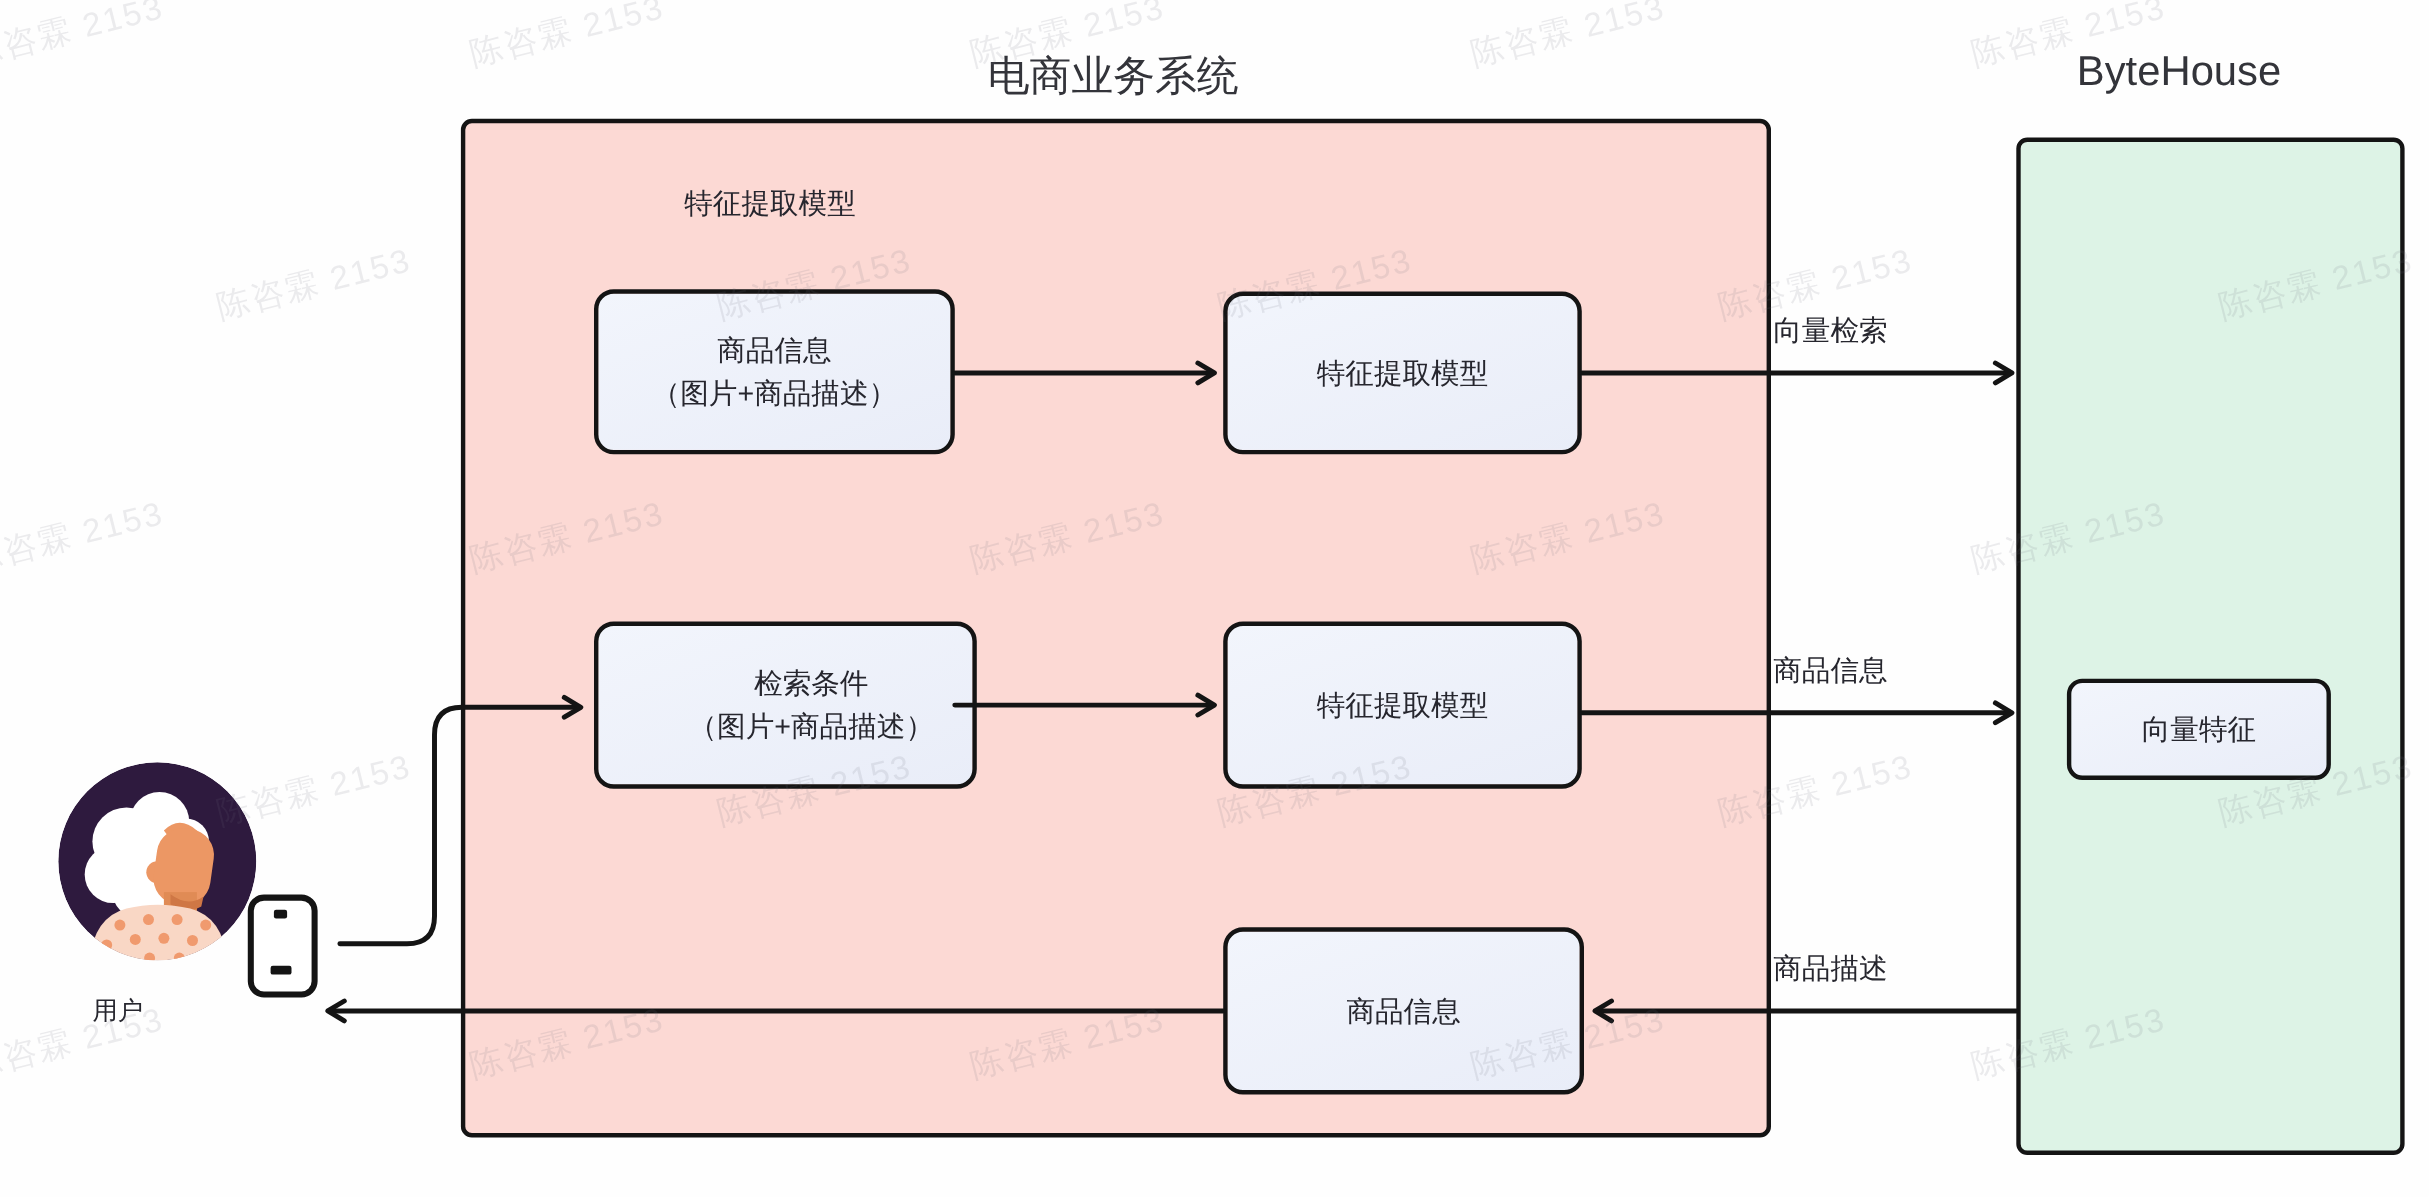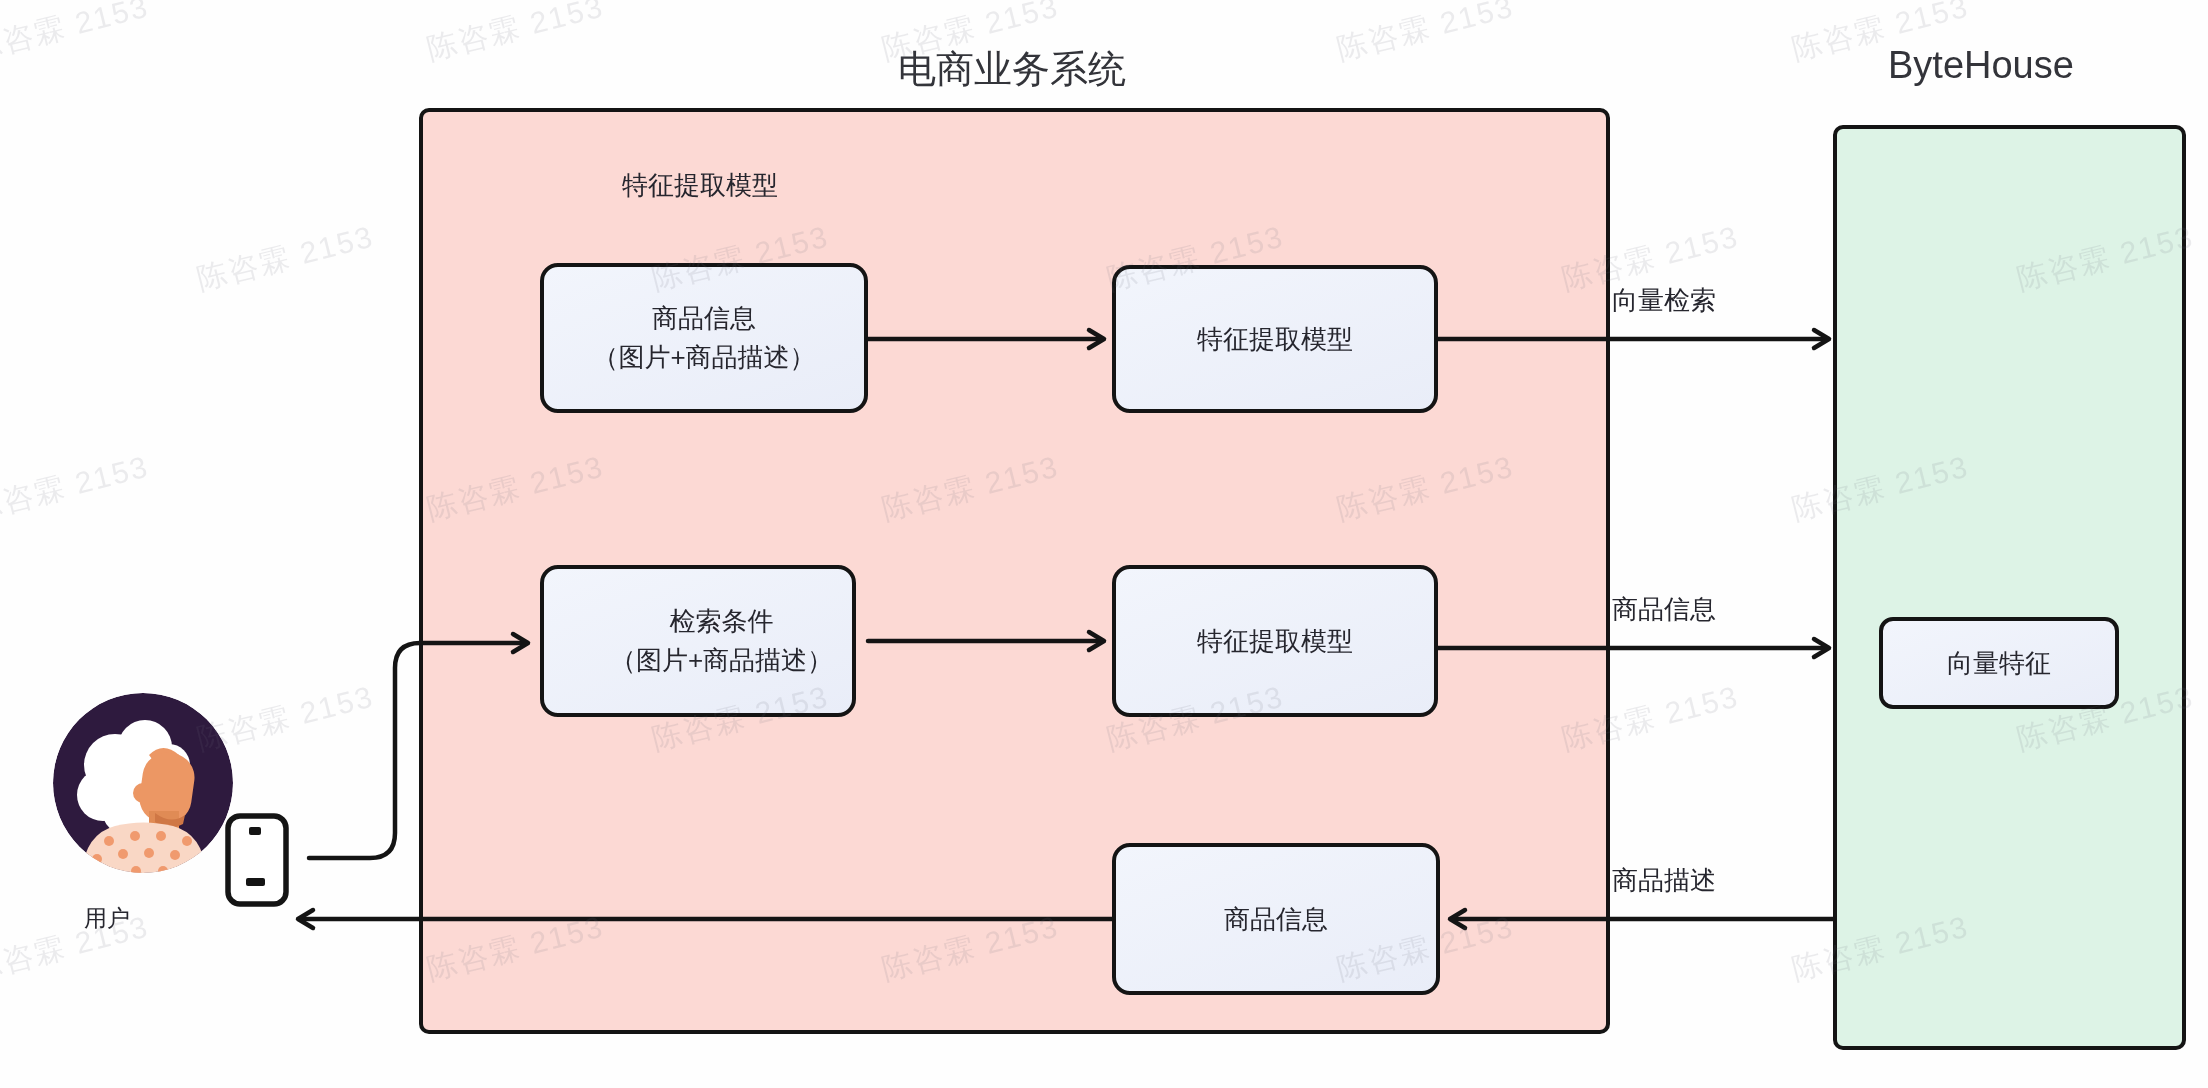--- a/index.html
+++ b/index.html
@@ -43,21 +43,21 @@
 
   <div class="label" style="left:622px;top:168px;">特征提取模型</div>
 
   <div class="node" style="left:540px;top:263px;width:328px;height:150px;">
     <span>商品信息</span>
     <span>（图片+商品描述）</span>
   </div>
   <div class="node" style="left:1112px;top:265px;width:326px;height:148px;">
     <span>特征提取模型</span>
   </div>
-  <div class="node" style="left:540px;top:565px;width:316px;height:152px;padding-left:47px;">
+  <div class="node" style="left:540px;top:565px;width:348px;height:152px;padding-left:47px;">
     <span>检索条件</span>
     <span>（图片+商品描述）</span>
   </div>
   <div class="node" style="left:1112px;top:565px;width:326px;height:152px;">
     <span>特征提取模型</span>
   </div>
   <div class="node" style="left:1112px;top:843px;width:328px;height:152px;">
     <span>商品信息</span>
   </div>
 

